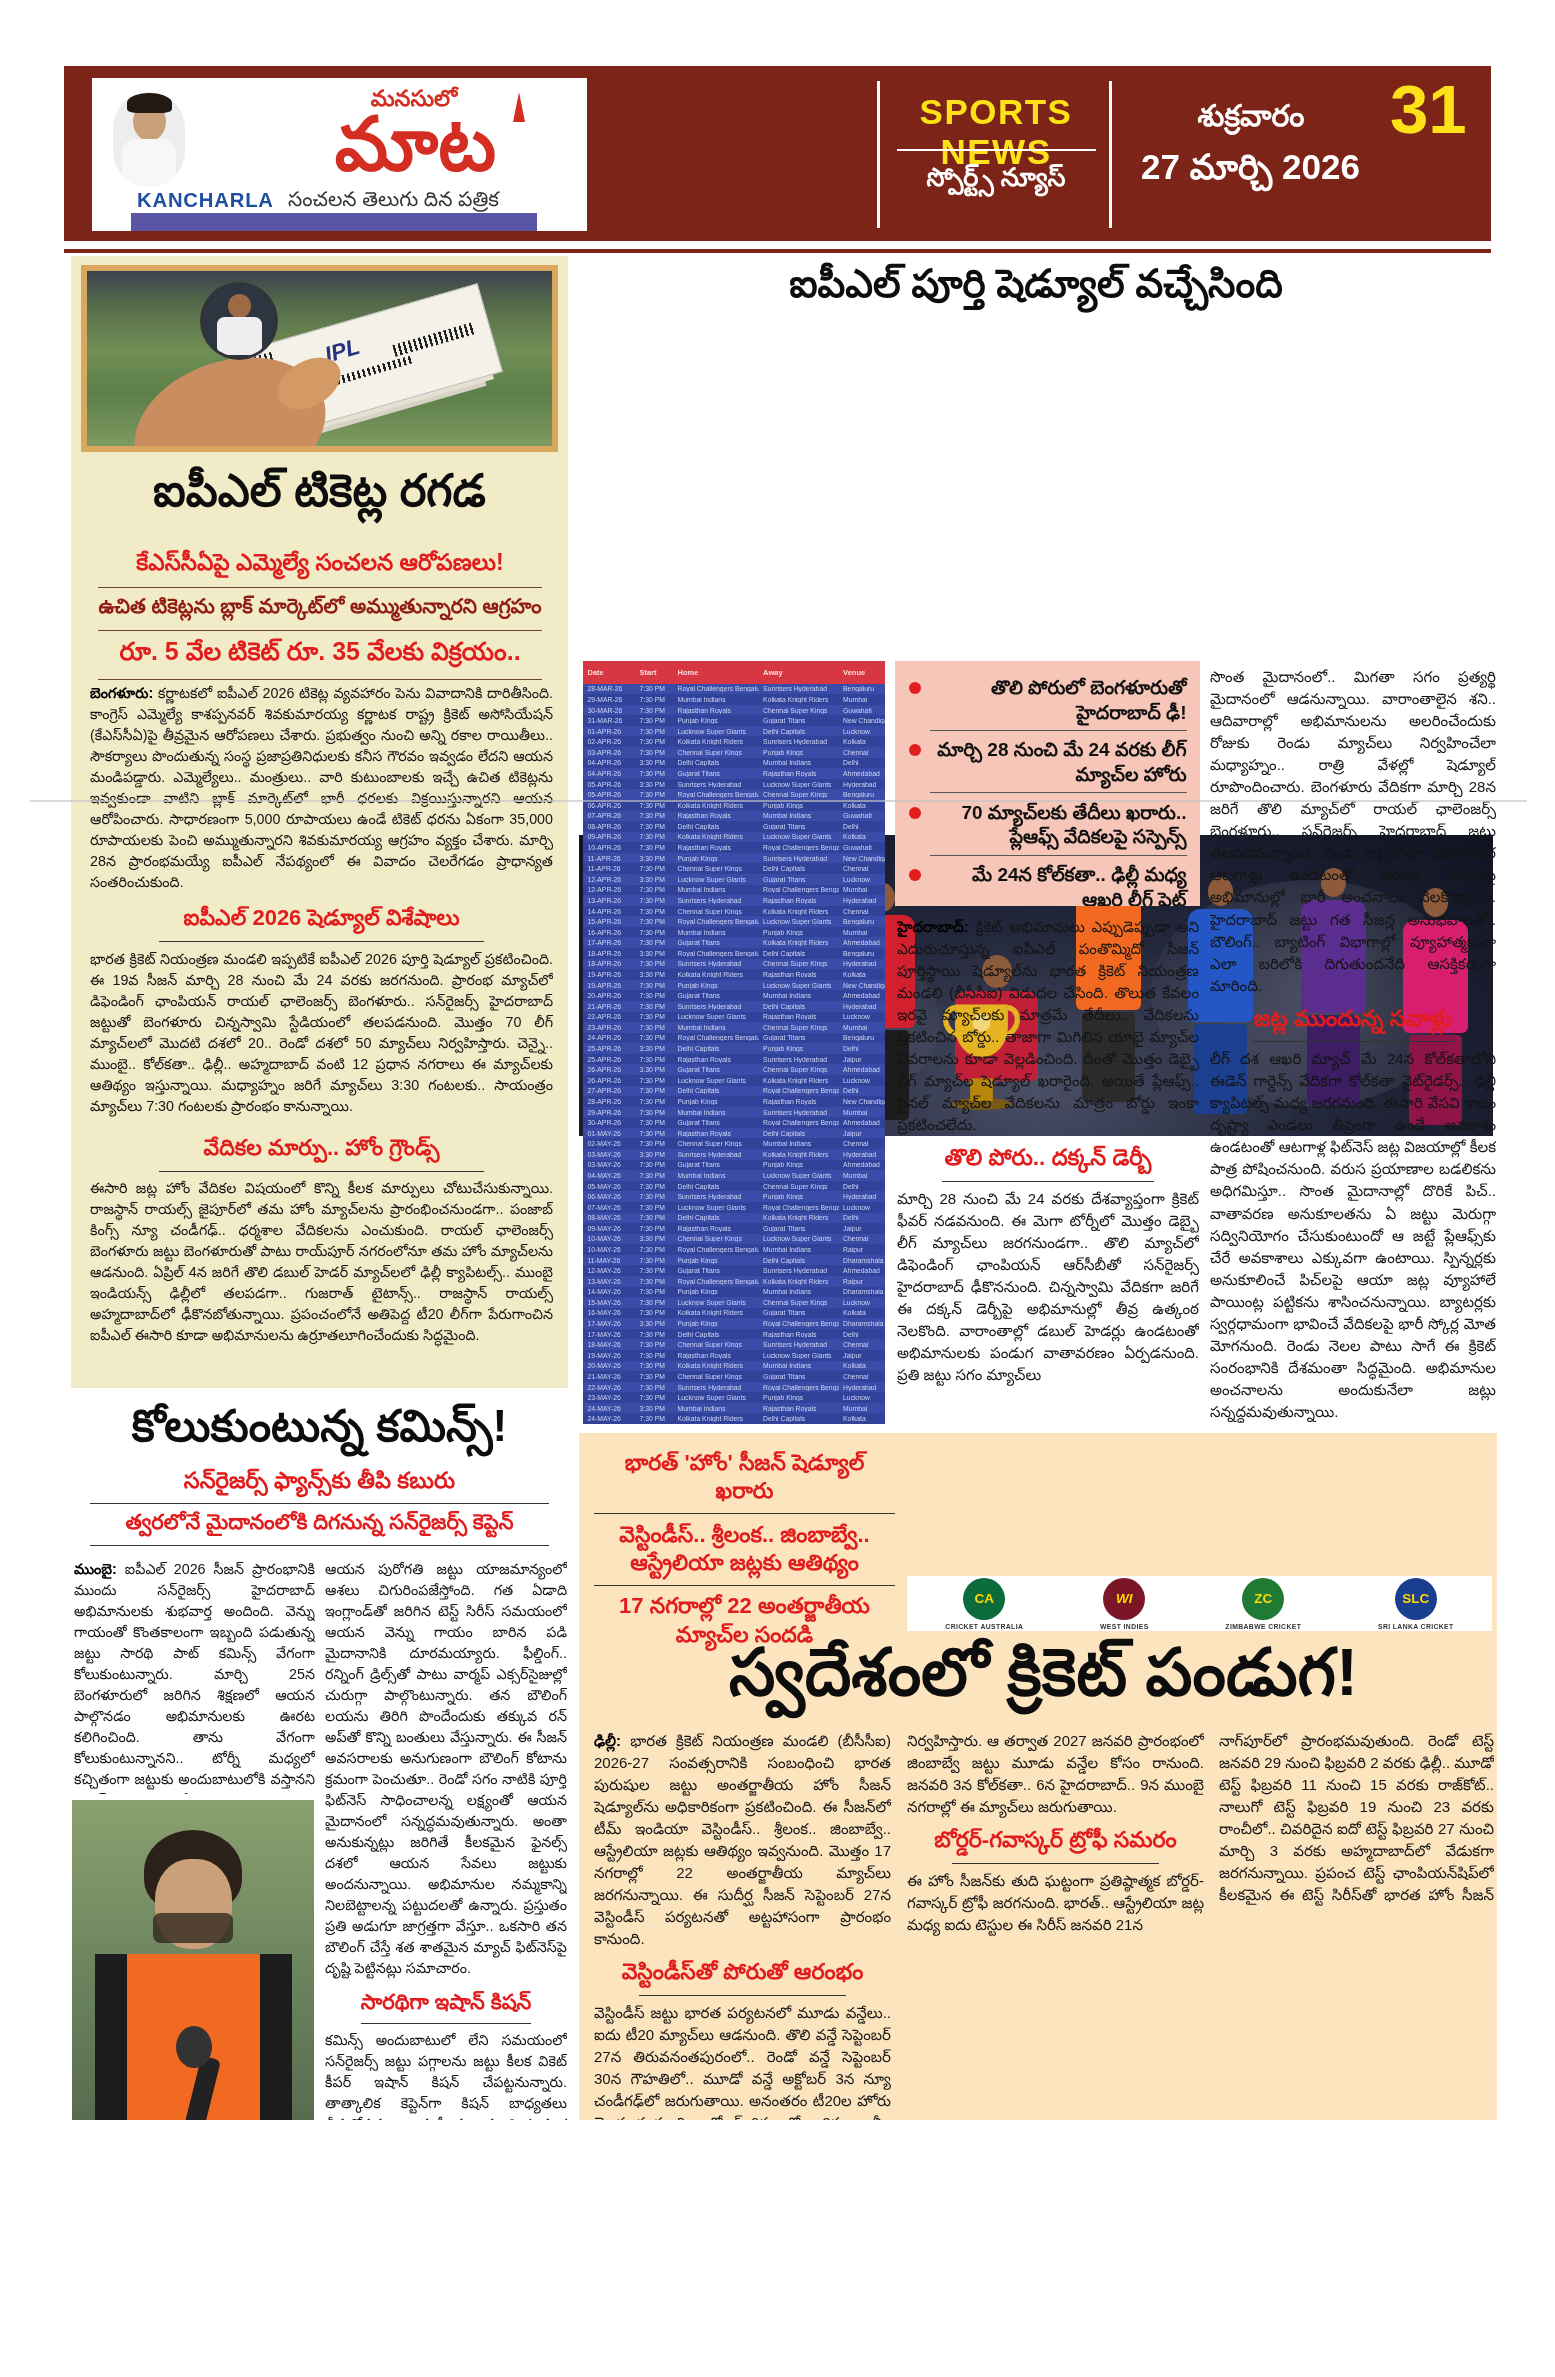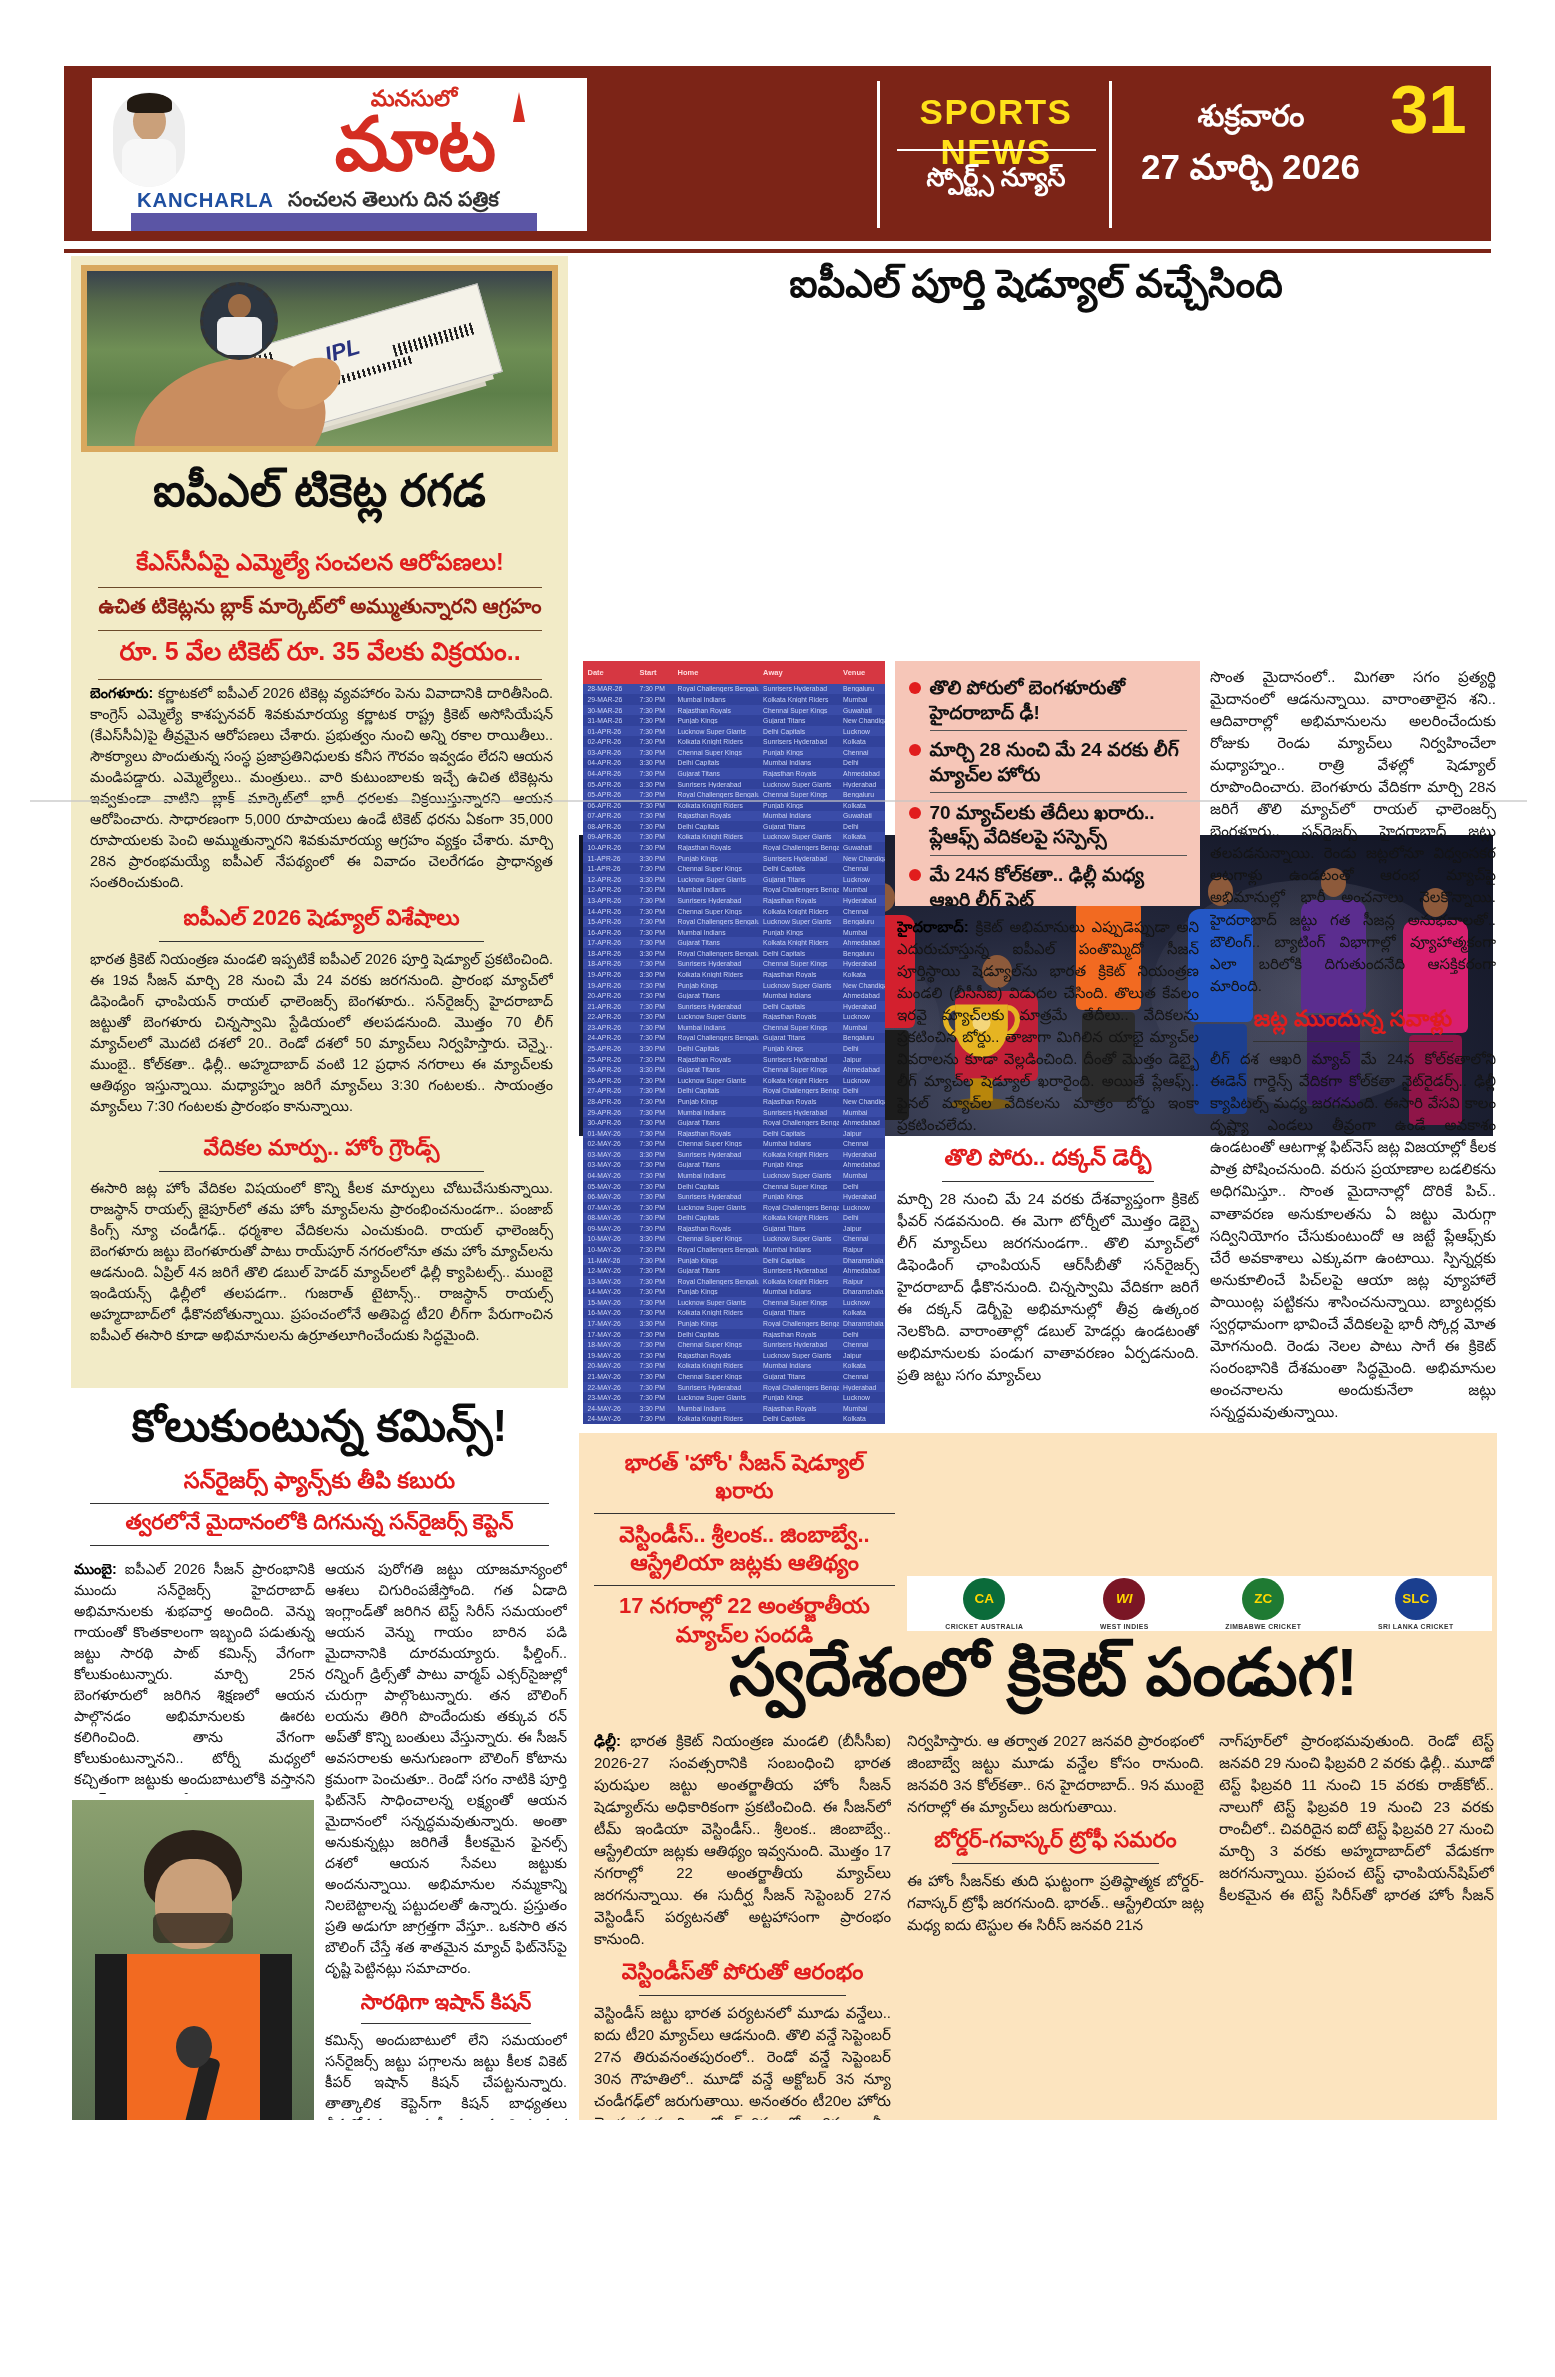--- a/index.html
+++ b/index.html
@@ -5,21 +5,21 @@
   html,body{margin:0;padding:0;background:#fff;}
   .page{position:relative;width:1555px;height:2120px;background:#fff;overflow:hidden;
         font-family:"Liberation Sans",sans-serif;color:#111;}
   .abs{position:absolute;}
   
   .band{background:#7c2417;}
   .logo-box{background:#fff;overflow:hidden;}
   .logo-top{color:#d42d21;font-weight:bold;font-size:22.6px;}
   .logo-main{color:#d42d21;font-weight:900;font-size:75px;line-height:1;}
   .logo-pub{color:#1f4fa0;font-weight:bold;font-size:20.3px;letter-spacing:0.8px;}
-  .logo-tag{color:#333;font-weight:bold;font-size:20.3px;}
+  .logo-tag{color:#333;font-weight:normal;font-size:20.3px;}
   .logo-bar{background:#5b55a5;}
   .hdr-en{color:#ffe11a;font-weight:bold;font-size:35px;letter-spacing:1.5px;text-align:center;}
   .hdr-te{color:#fff;font-weight:bold;font-size:25.6px;text-align:center;}
   .hdr-day,.hdr-date{color:#fff;font-weight:bold;text-align:center;}
   .hdr-day{font-size:30px;} .hdr-date{font-size:35px;}
   .hdr-num{color:#ffe11a;font-weight:700;font-size:69px;text-align:left;line-height:1;}
   .vline{background:#fff;}
   
   .headline{font-weight:900;color:#0d0d0d;text-align:center;}
   .sub-red{color:#e11d1d;font-weight:bold;text-align:center;}
@@ -740,21 +740,21 @@
         <div class="trow">
           <div class="tcell c0">24-MAY-26</div>
           <div class="tcell c1">7:30 PM</div>
           <div class="tcell c2">Kolkata Knight Riders</div>
           <div class="tcell c3">Delhi Capitals</div>
           <div class="tcell c4">Kolkata</div>
         </div>
       </div>
   </div>
 
-  <div class="abs pink" style="left:895px;top:661px;width:305px;height:245px;overflow:hidden;">
+  <div class="abs pink" style="left:895px;top:661px;width:305px;height:245px;overflow:hidden;text-align:right;">
       <div class="bullet">
         <div class="dot"></div>
         <div class="btext">తొలి పోరులో బెంగళూరుతో హైదరాబాద్ ఢీ!</div>
       </div>
       <div class="bullet">
         <div class="dot"></div>
         <div class="btext">మార్చి 28 నుంచి మే 24 వరకు లీగ్ మ్యాచ్‌ల హోరు</div>
       </div>
       <div class="bullet">
         <div class="dot"></div>

